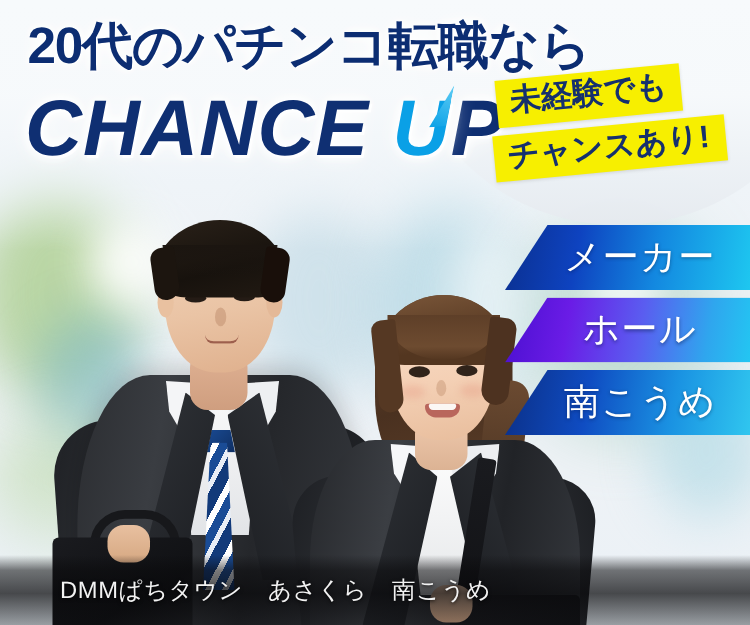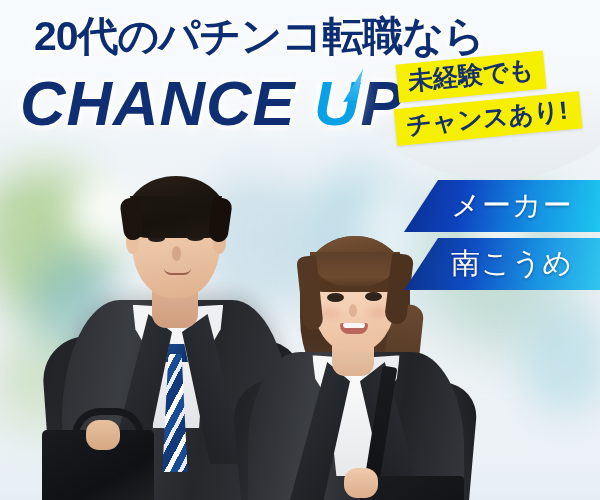--- a/index.html
+++ b/index.html
@@ -160,21 +160,21 @@
   .w-mouth{position:absolute;left:92px;top:93px;width:28px;height:11px;background:#b9665c;border-radius:4px 4px 14px 14px;}
   .w-teeth{position:absolute;left:95px;top:93px;width:22px;height:5px;background:#fbf7f4;border-radius:3px 3px 6px 6px;}
   .w-cheekL{position:absolute;left:72px;top:78px;width:20px;height:11px;background:rgba(228,140,120,.28);border-radius:50%;filter:blur(3px);}
   .w-cheekR{position:absolute;left:120px;top:77px;width:20px;height:11px;background:rgba(228,140,120,.28);border-radius:50%;filter:blur(3px);}
   .w-strap{position:absolute;left:124px;top:136px;width:15px;height:134px;background:linear-gradient(180deg,#1a1b1f,#101114);transform:rotate(9deg);border-radius:3px;}
   .w-bag{position:absolute;left:112px;top:246px;width:104px;height:70px;background:linear-gradient(150deg,#1b1c20,#0e0f12);border-radius:4px;}
   .w-hand{position:absolute;left:96px;top:238px;width:34px;height:30px;background:linear-gradient(180deg,#f0c9ab,#dcae8c);border-radius:13px;}
 
   
   .headline{
-    position:absolute;left:34px;top:16px;
+    position:absolute;left:22px;top:16px;
     font-size:41px;font-weight:bold;color:#0c2d72;
     letter-spacing:-1px;line-height:1;
     text-shadow:0 0 9px #fff,0 0 9px #fff,0 0 16px #fff,1px 1px 0 #fff;
     white-space:nowrap;
   }
   .logo{
     position:absolute;left:20px;top:72px;
     font-size:63px;font-weight:bold;font-style:italic;
     color:#0f2f72;letter-spacing:1px;line-height:1;
     text-shadow:0 0 10px #fff,0 0 10px #fff,0 0 20px #fff,2px 2px 0 rgba(255,255,255,.9);
@@ -325,19 +325,25 @@
 
   <div class="badge">
     <span class="badge-line l1">未経験でも</span>
     <span class="badge-line l2">チャンスあり!</span>
   </div>
 
   <div class="cats">
     <div class="cat blue">
       <span>メーカー</span>
     </div>
+    <div class="cat purple">
+      <span>ホール</span>
+    </div>
     <div class="cat blue2">
       <span>南こうめ</span>
     </div>
   </div>
 
+  <div class="caption-bar">
+    <div class="caption">DMMぱちタウン　あさくら　南こうめ</div>
+  </div>
 
 </div>
 
 </body></html>

